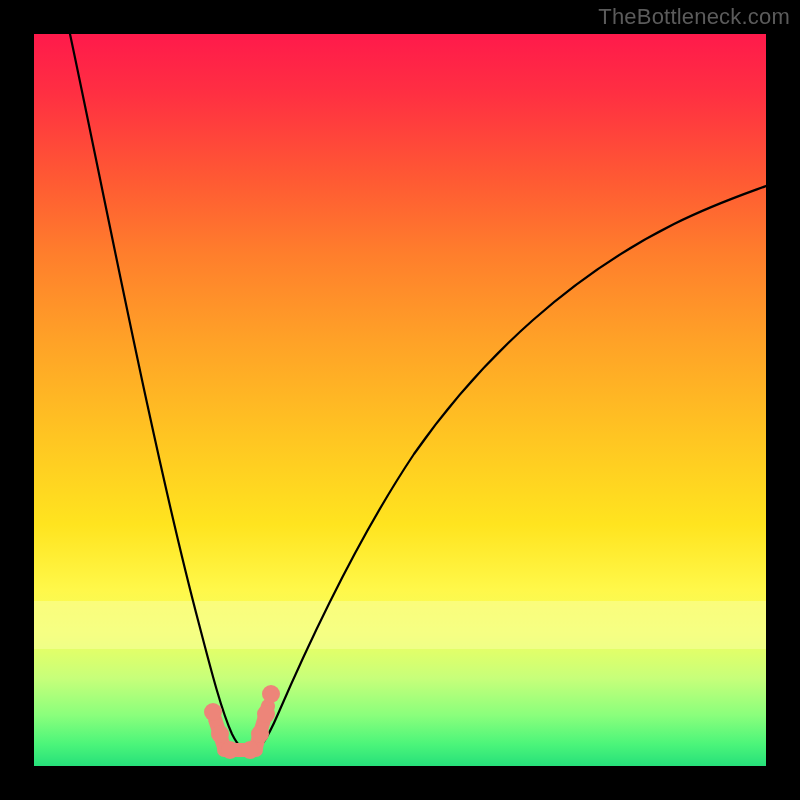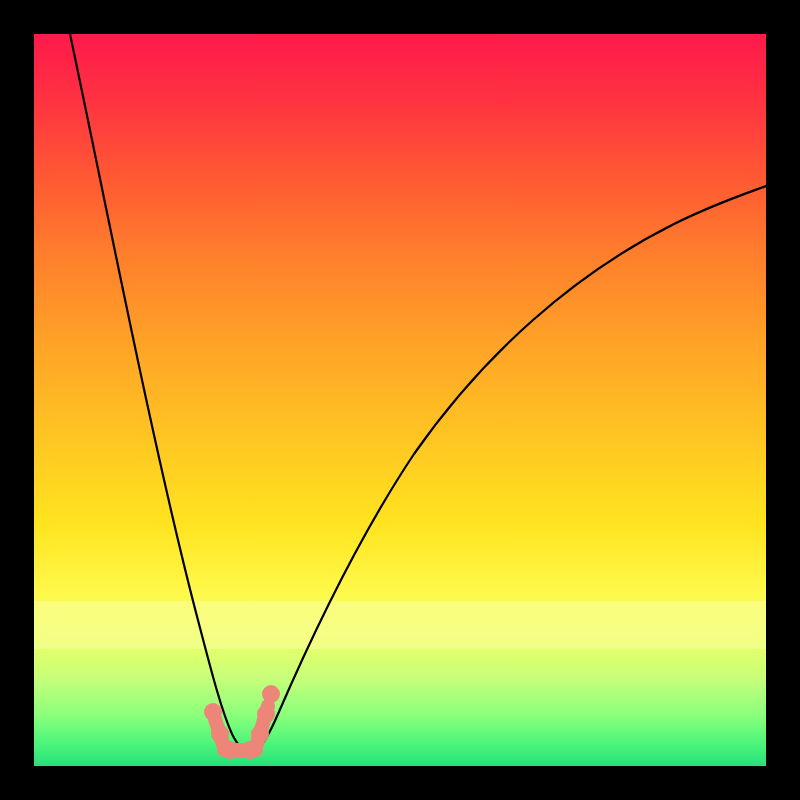--- a/index.html
+++ b/index.html
@@ -82,20 +82,21 @@
     stroke: #ed8579;
     stroke-width: 14;
     stroke-linecap: round;
     fill: none;
   }
 </style>
 </head>
 <body>
 
 <div class="frame">
+  <div class="watermark">TheBottleneck.com</div>
 
   <div class="plot">
     <div class="band-yellow"></div>
 
     <svg class="curve" viewBox="0 0 732 732">
       <path class="main" d="M 36 0
            C 70 160, 120 420, 165 590
            C 178 640, 188 678, 198 700
            C 204 712, 210 718, 216 718
            C 224 718, 232 708, 244 680

